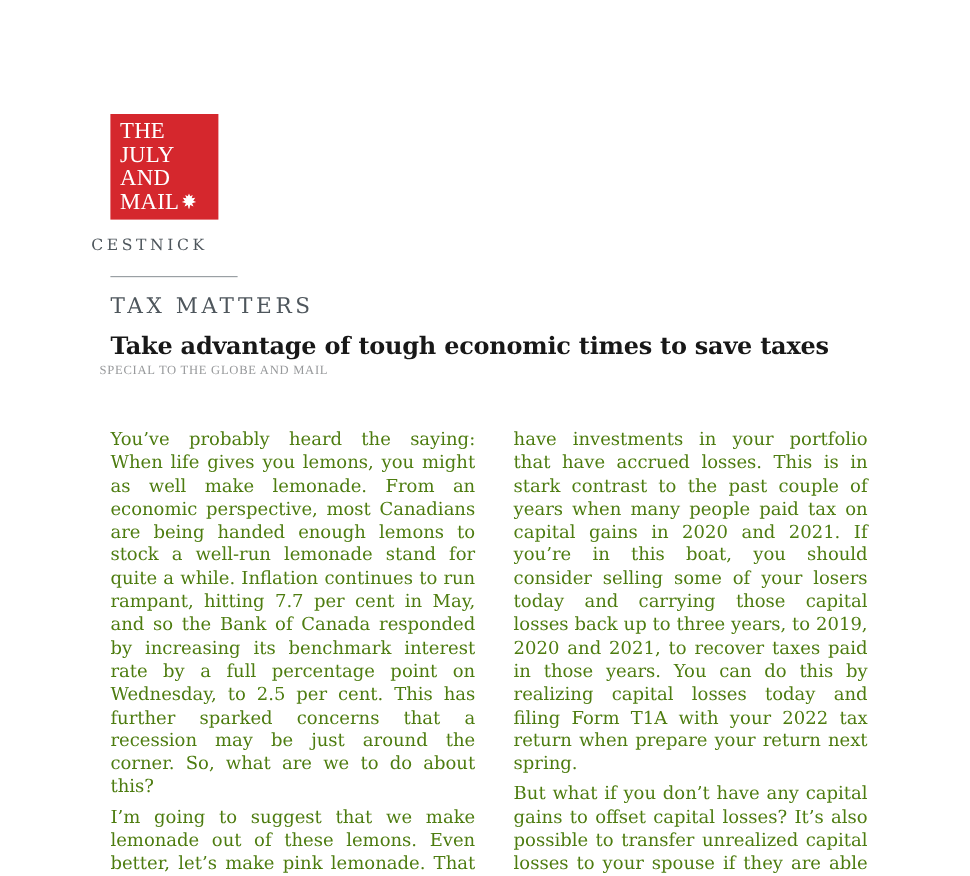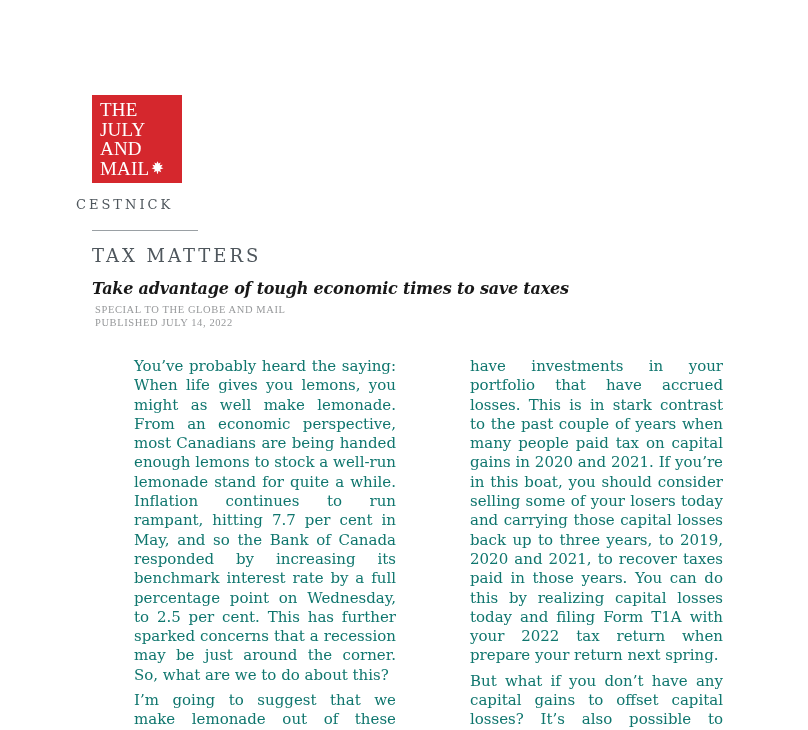--- a/index.html
+++ b/index.html
@@ -64,29 +64,28 @@
     color: #4e565c;
   }
 
   
   .headline {
     position: absolute;
     left: 92px; top: 276px;
     width: 640px;
     font-family: "DejaVu Serif", serif;
     font-weight: bold;
-    font-size: 16px;
+    font-size: 20px;
     line-height: 25px;
     color: #181818;
     letter-spacing: -0.2px;
-    font-style: italic;
   }
   .byline-block {
     position: absolute;
-    left: 95px; top: 304px;
+    left: 83px; top: 304px;
     font-family: "Liberation Serif", serif;
     font-size: 10.5px;
     line-height: 12.5px;
     letter-spacing: 0.6px;
     color: #97999b;
   }
 
   
   .columns {
     position: absolute;
@@ -96,22 +95,21 @@
   }
   .col { color: #2d2d2d; }
   .col-left  { width: 304px; }
   .col-right { width: 295px; }
   .col p {
     font-family: "DejaVu Serif", serif;
     font-size: 15px;
     line-height: 19.3px;
     text-align: justify;
     margin-bottom: 6px;
-    color: #0f766e;
-    margin-left: 42px;
+    color: #4d7c0f;
   }
   .subhead {
     font-family: "DejaVu Serif", serif;
     font-weight: bold;
     font-size: 15.5px;
     line-height: 20px;
     color: #222222;
     margin: 9px 0 16px 0;
   }
 </style>
@@ -132,21 +130,20 @@
   </span>
 </div>
 
 <div class="author-kicker">CESTNICK</div>
 <div class="kicker-divider"></div>
 <div class="section-kicker">TAX MATTERS</div>
 
 <h1 class="headline">Take advantage of tough economic times to save taxes</h1>
 <div class="byline-block">
   <div>SPECIAL TO THE GLOBE AND MAIL</div>
-  <div>PUBLISHED JULY 14, 2022</div>
 </div>
 
 <div class="columns">
   <div class="col col-left">
     <p>You’ve probably heard the saying: When life gives you lemons, you might as well make lemonade. From an economic perspective, most Canadians are being handed enough lemons to stock a well-run lemonade stand for quite a while. Inflation continues to run rampant, hitting 7.7 per cent in May, and so the Bank of Canada responded by increasing its benchmark interest rate by a full percentage point on Wednesday, to 2.5 per cent. This has further sparked concerns that a recession may be just around the corner. So, what are we to do about this?</p>
     <p>I’m going to suggest that we make lemonade out of these lemons. Even better, let’s make pink lemonade. That is, let’s be even more creative as we navigate our way through these turbulent times.</p>
   </div>
   <div class="col col-right">
     <p>have investments in your portfolio that have accrued losses. This is in stark contrast to the past couple of years when many people paid tax on capital gains in 2020 and 2021. If you’re in this boat, you should consider selling some of your losers today and carrying those capital losses back up to three years, to 2019, 2020 and 2021, to recover taxes paid in those years. You can do this by realizing capital losses today and filing Form T1A with your 2022 tax return when prepare your return next spring.</p>
     <p>But what if you don’t have any capital gains to offset capital losses? It’s also possible to transfer unrealized capital losses to your spouse if they are able to use them. Here’s how this works:</p>

